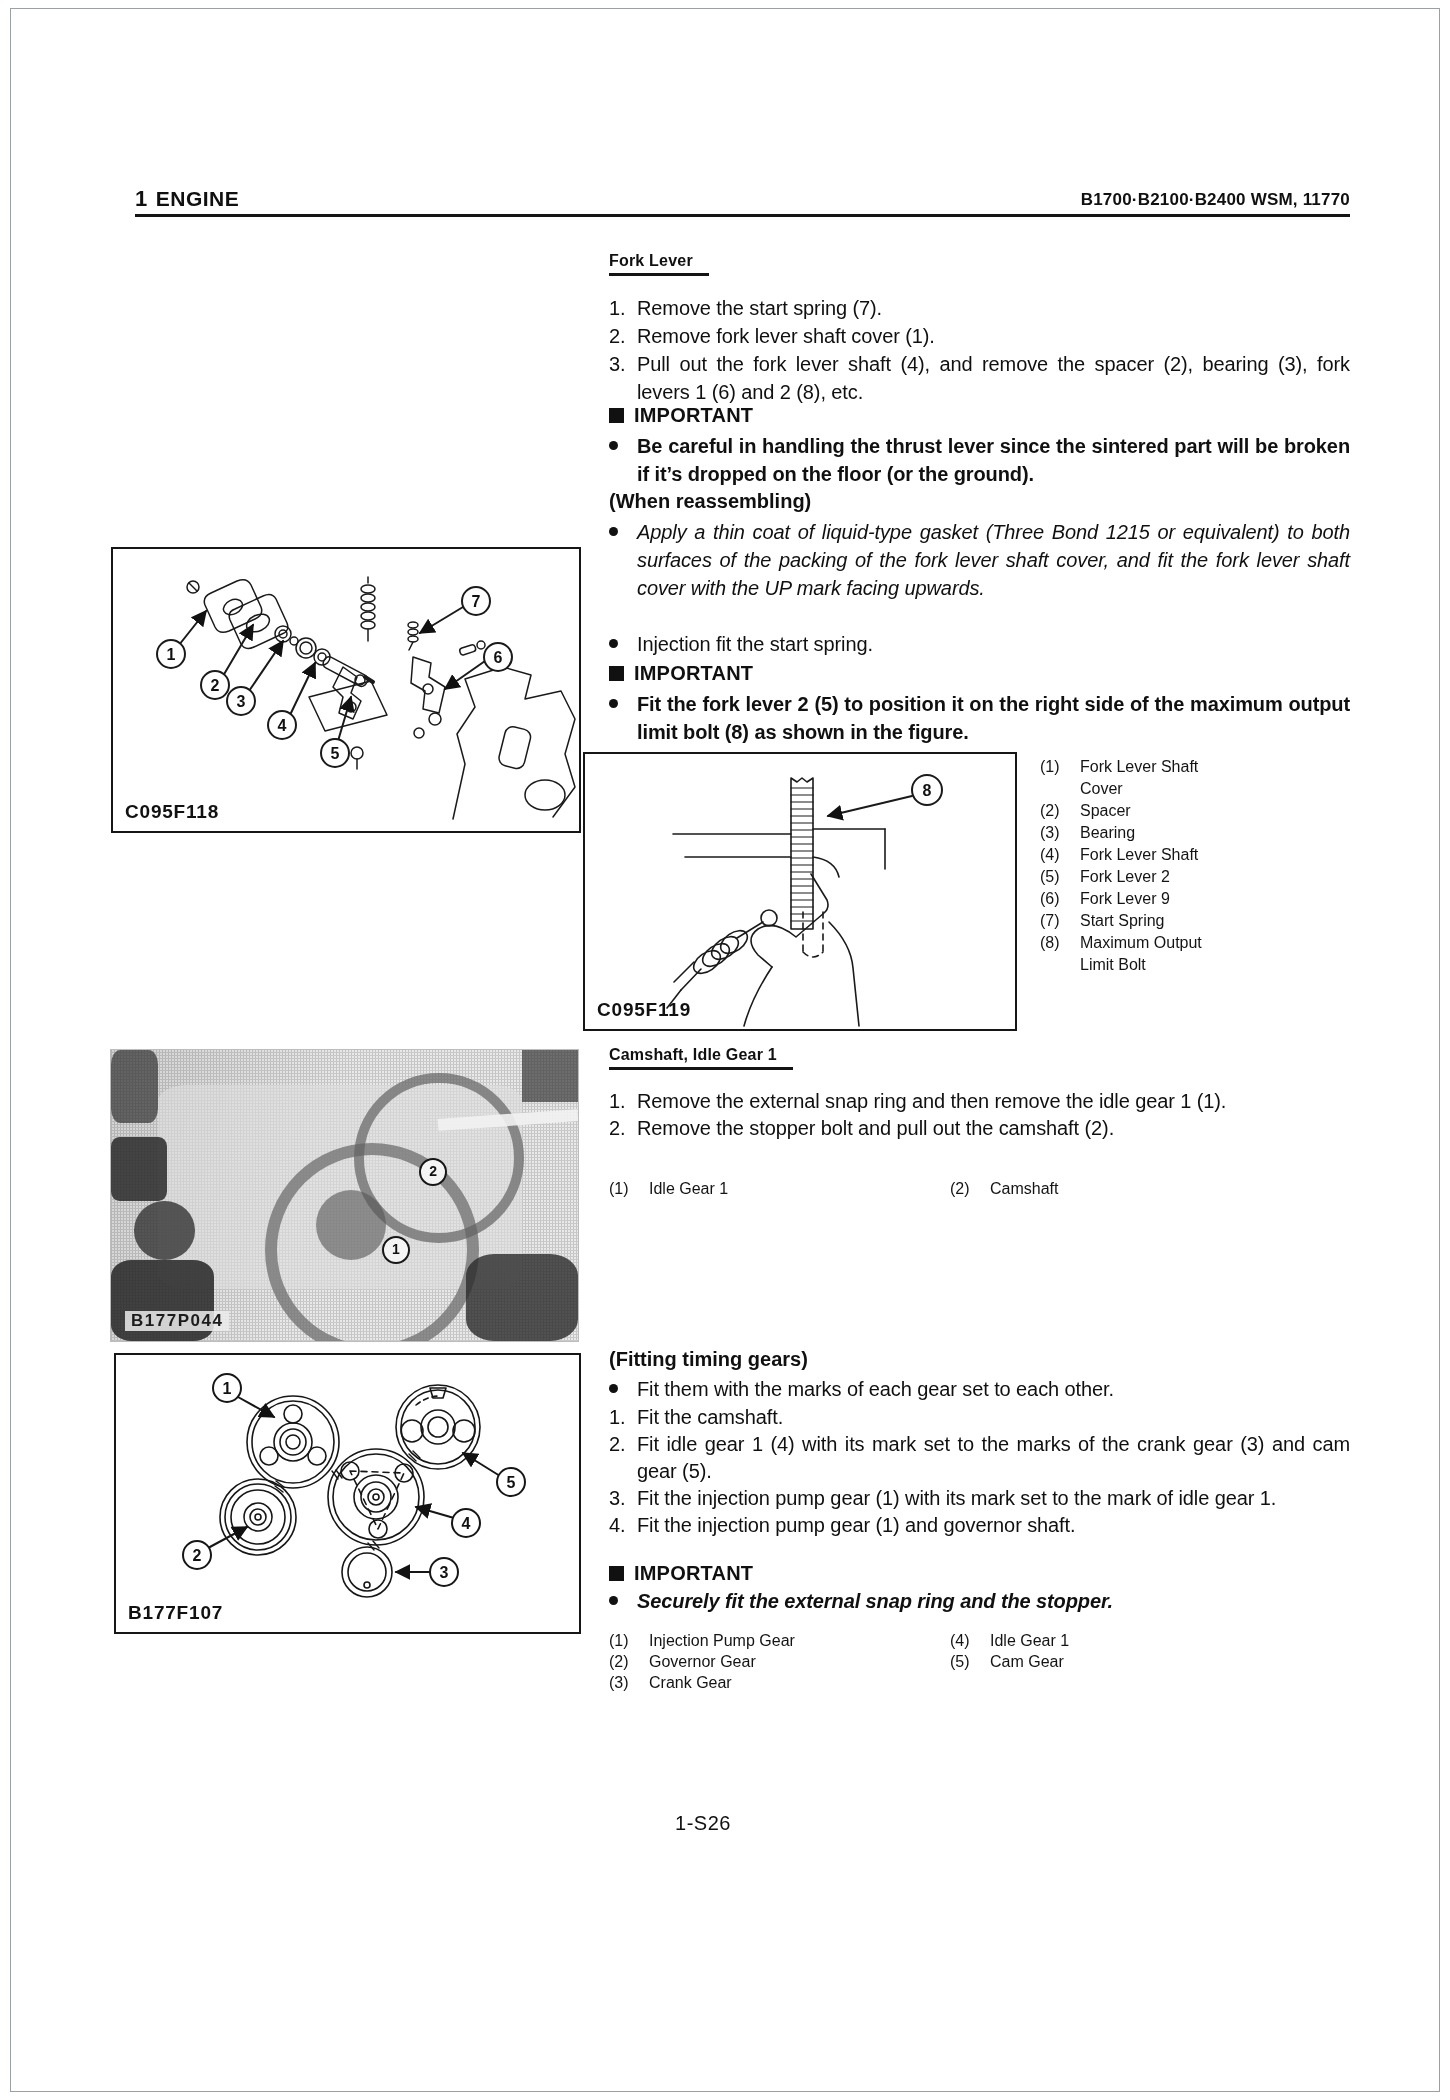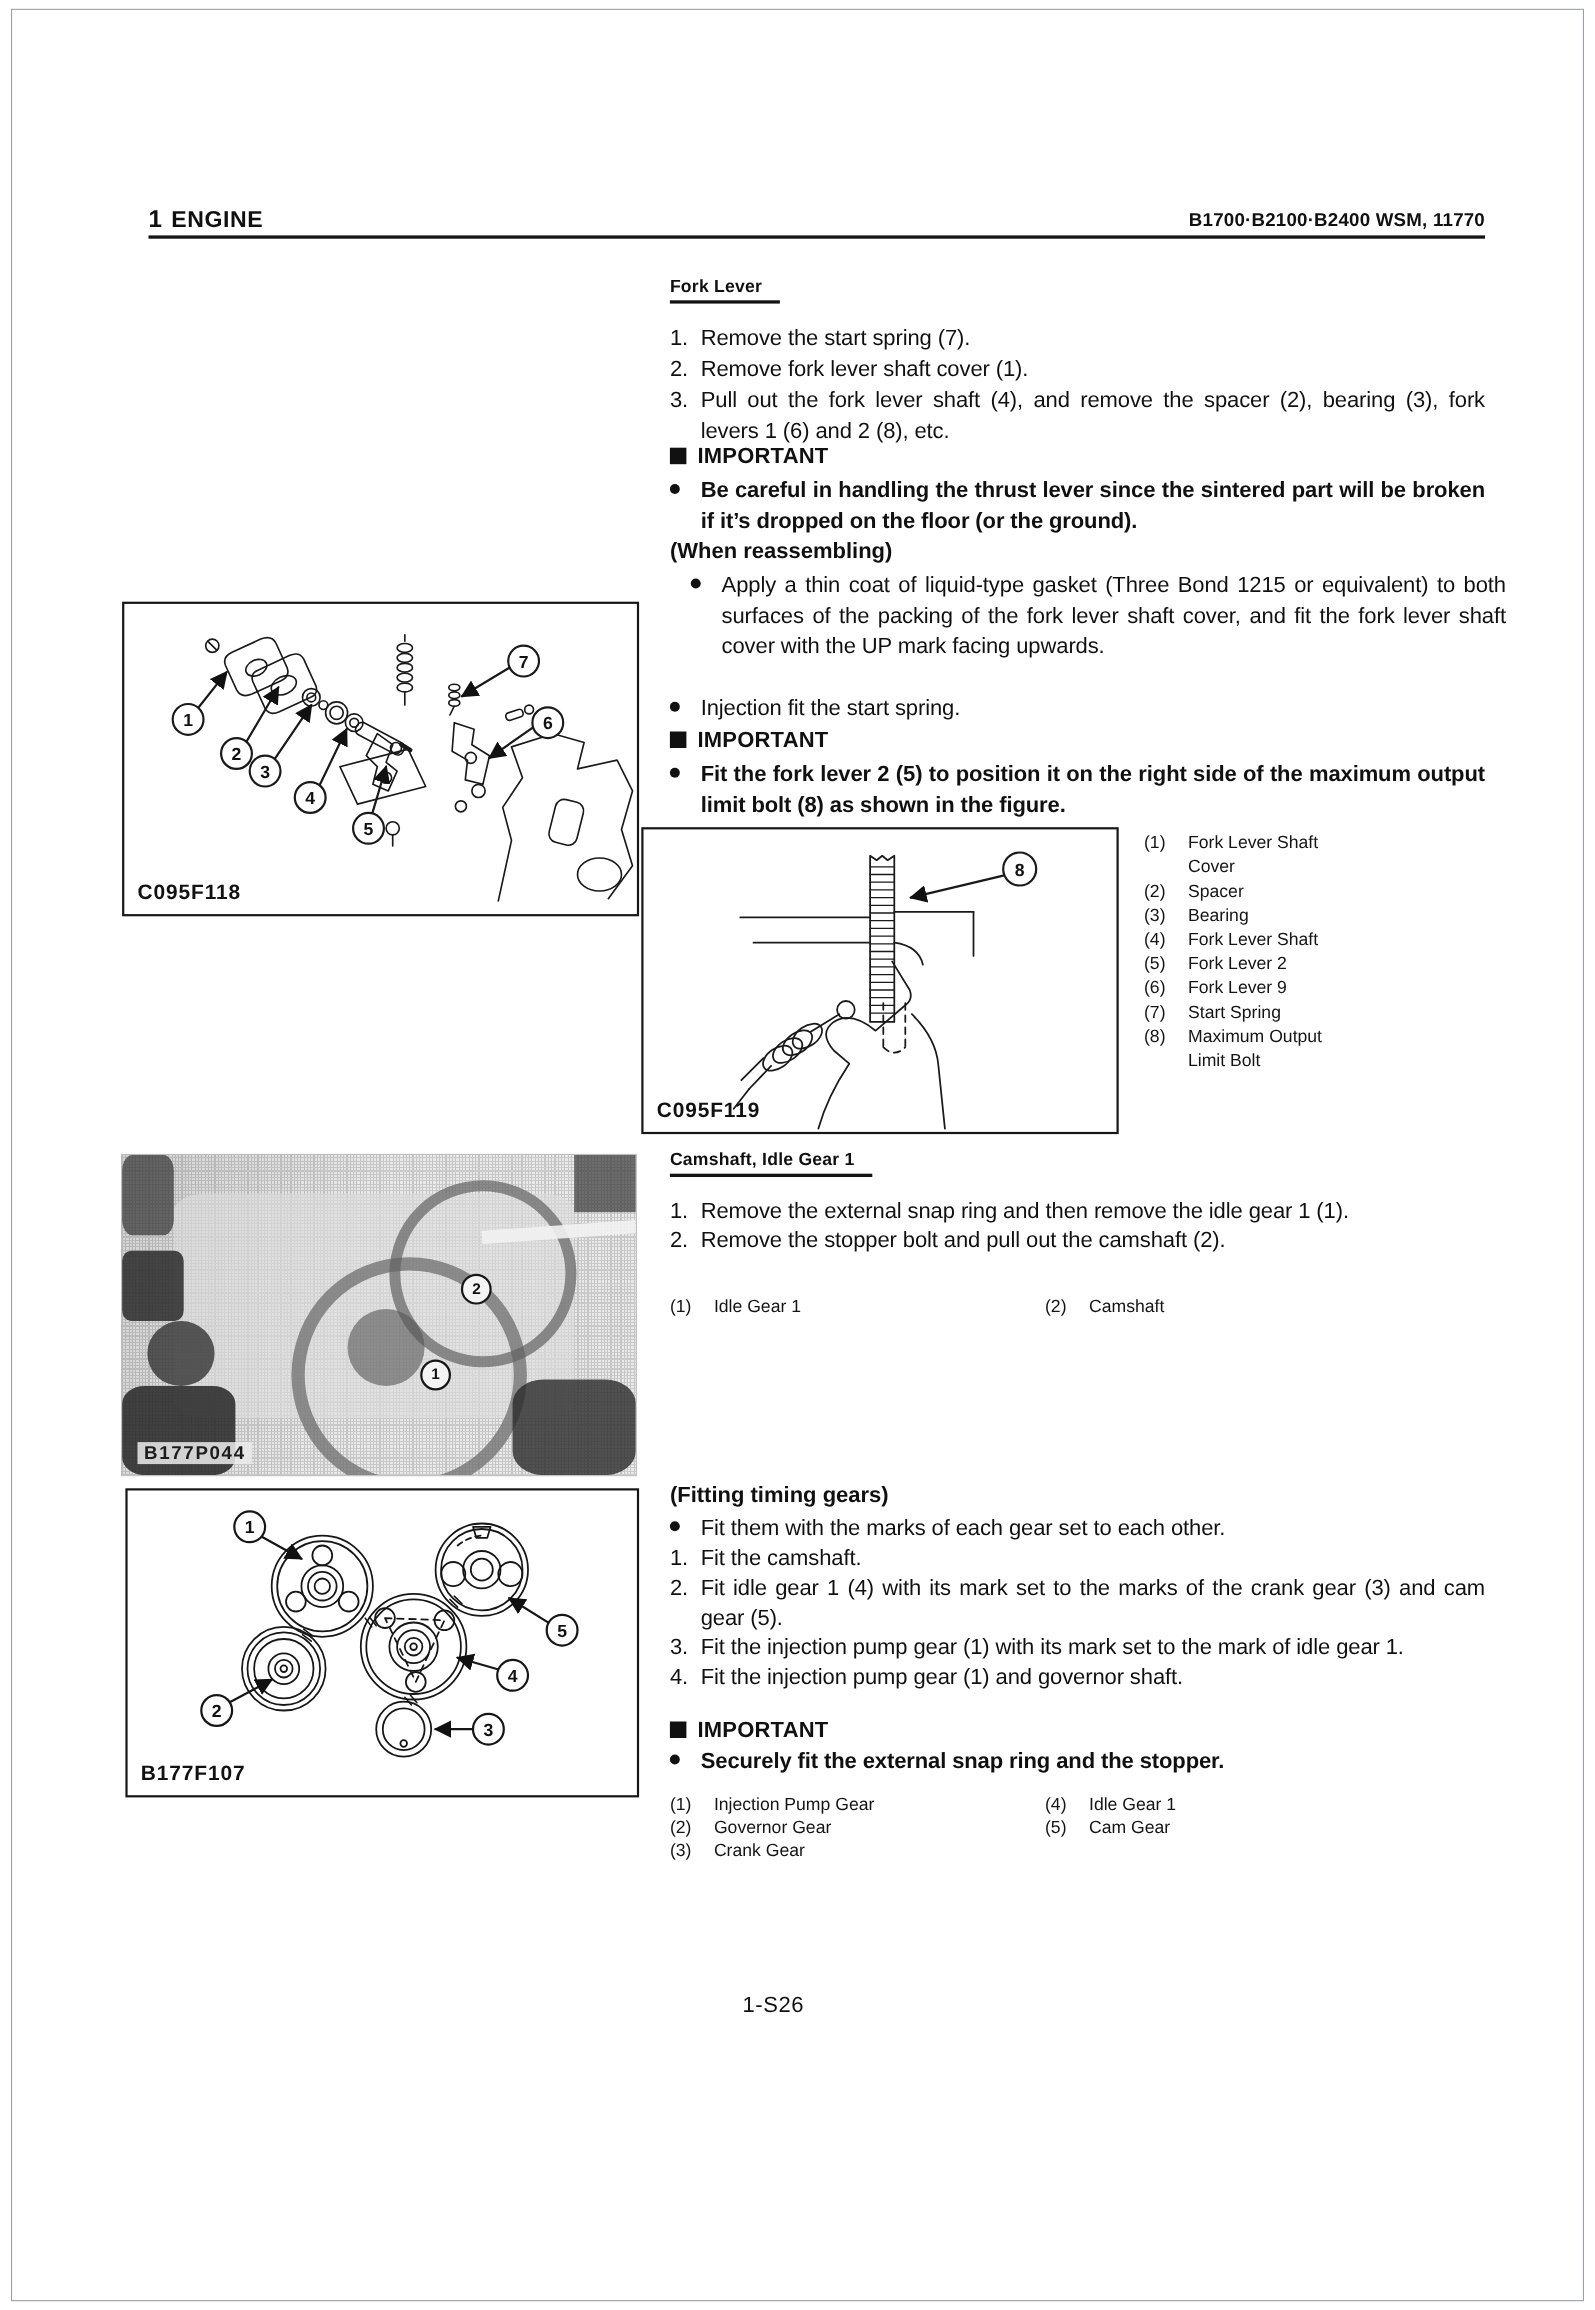--- a/index.html
+++ b/index.html
@@ -184,21 +184,21 @@
     <span class="imp-sq"></span><span>IMPORTANT</span>
   </div>
   <div class="tblock bold" style="left:609px; top:432px;">
     <div class="row">
         <span class="mk"><span class="dot"></span></span>
       <span class="tx">Be careful in handling the thrust lever since the sintered part will be broken if it’s dropped on the floor (or the ground).</span>
       </div>
   </div>
 
   <div class="para-head" style="left:609px; top:490px;">(When reassembling)</div>
-  <div class="tblock" style="left:628px; top:518px;">
+  <div class="tblock" style="left:609px; top:518px;font-style:italic;">
     <div class="row">
         <span class="mk"><span class="dot"></span></span>
       <span class="tx">Apply a thin coat of liquid-type gasket (Three Bond 1215 or equivalent) to both surfaces of the packing of the fork lever shaft cover, and fit the fork lever shaft cover with the UP mark facing upwards.</span>
       </div>
   </div>
   <div class="tblock" style="left:609px; top:630px;">
     <div class="row">
         <span class="mk"><span class="dot"></span></span>
       <span class="tx">Injection fit the start spring.</span>
       </div>
@@ -355,21 +355,21 @@
     </div>
     <div class="row">
       <span class="mk">4.</span>
       <span class="tx">Fit the injection pump gear (1) and governor shaft.</span>
     </div>
   </div>
 
   <div class="imp-head" style="left:609px; top:1562px;">
     <span class="imp-sq"></span><span>IMPORTANT</span>
   </div>
-  <div class="tblock bold lh27" style="left:609px; top:1588px;">
+  <div class="tblock bold lh27" style="left:609px; top:1588px;font-style:italic;">
     <div class="row">
         <span class="mk"><span class="dot"></span></span>
       <span class="tx">Securely fit the external snap ring and the stopper.</span>
       </div>
   </div>
 
   <div class="figbox" style="left:114px; top:1353px; width:463px; height:277px;">
     <svg width="463" height="277" viewBox="0 0 463 277">
       <defs>
         <marker id="ah107" viewBox="0 0 10 10" refX="9" refY="5" markerWidth="8" markerHeight="8" orient="auto-start-reverse">

